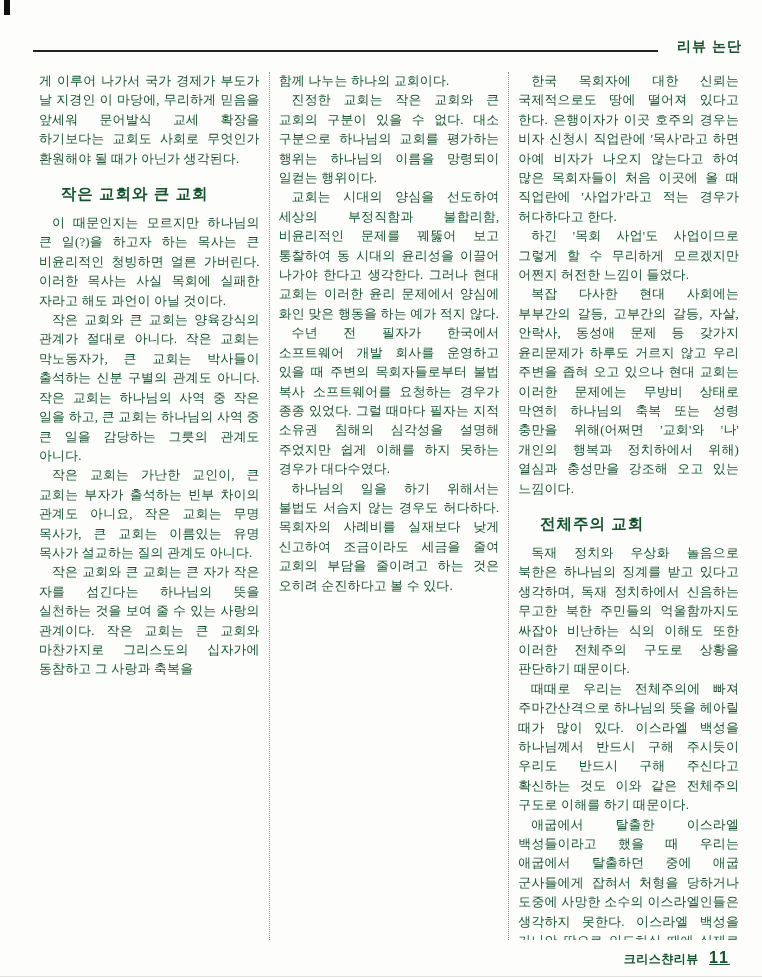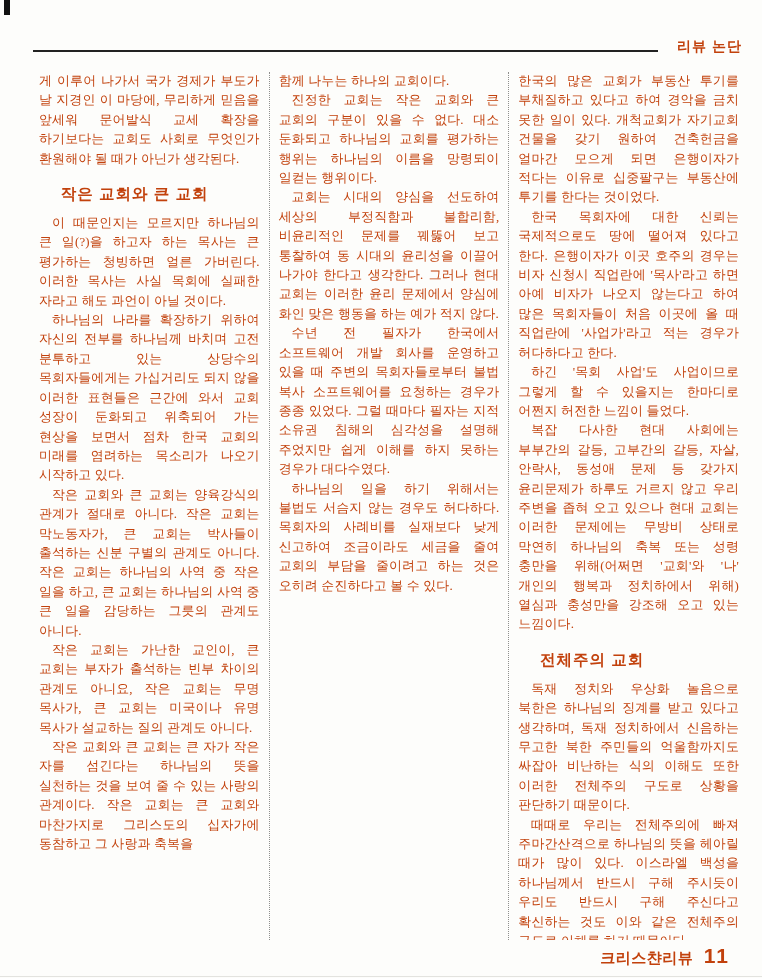--- a/index.html
+++ b/index.html
@@ -7,21 +7,21 @@
     padding: 0;
     background: #e8e8e6;
     font-family: "Liberation Serif", "DejaVu Serif", serif;
   }
   .page {
     position: relative;
     width: 762px;
     height: 978px;
     margin: 0 auto;
     background: #fdfdfb;
-    color: #c2410c;
+    color: #14532d;
     overflow: hidden;
     box-sizing: border-box;
   }
   .corner-mark {
     position: absolute;
     left: 4px;
     top: 0;
     width: 6px;
     height: 15px;
     background: #111;
@@ -90,27 +90,28 @@
   }
   .page-footer {
     position: absolute;
     right: 32px;
     bottom: 10px;
     font-family: "Liberation Sans", "DejaVu Sans", sans-serif;
     font-weight: bold;
     white-space: nowrap;
   }
   .magazine-title {
-    font-size: 15px;
+    font-size: 12px;
     letter-spacing: 0.5px;
   }
   .page-number {
-    font-size: 21px;
+    font-size: 16px;
     margin-left: 6px;
     letter-spacing: 2px;
+    text-decoration: underline;
   }
   .bottom-rule {
     position: absolute;
     left: 0;
     bottom: 1px;
     width: 762px;
     border-top: 1px solid #e3e3df;
   }
 </style>
 </head>
@@ -121,37 +122,35 @@
 
   <div class="page-header">
     <div class="header-rule"></div>
     <div class="section-label">리뷰 논단</div>
   </div>
 
   <div class="columns" id="columns">
       <div class="column">
         <p class="para cont">게 이루어 나가서 국가 경제가 부도가 날 지경인 이 마당에, 무리하게 믿음을 앞세워 문어발식 교세 확장을 하기보다는 교회도 사회로 무엇인가 환원해야 될 때가 아닌가 생각된다.</p>
         <h2 class="heading">작은 교회와 큰 교회</h2>
-        <p class="para">이 때문인지는 모르지만 하나님의 큰 일(?)을 하고자 하는 목사는 큰 평가하는 청빙하면 얼른 가버린다. 이러한 목사는 사실 목회에 실패한 자라고 해도 과언이 아닐 것이다.</p>
-        <p class="para">하나님의 나라를 확장하기 위하여 자신의 전부를 하나님께 바치며 고전 분투하고 있는 상당수의 목회자들에게는 가십거리도 되지 않을 이러한 표현들은 근간에 와서 교회 성장이 둔화되고 위축되어 가는 현상을 보면서 점차 한국 교회의 미래를 염려하는 목소리가 나오기 시작하고 있다.</p>
+        <p class="para">이 때문인지는 모르지만 하나님의 큰 일(?)을 하고자 하는 목사는 큰 비윤리적인 청빙하면 얼른 가버린다. 이러한 목사는 사실 목회에 실패한 자라고 해도 과언이 아닐 것이다.</p>
         <p class="para">작은 교회와 큰 교회는 양육강식의 관계가 절대로 아니다. 작은 교회는 막노동자가, 큰 교회는 박사들이 출석하는 신분 구별의 관계도 아니다. 작은 교회는 하나님의 사역 중 작은 일을 하고, 큰 교회는 하나님의 사역 중 큰 일을 감당하는 그릇의 관계도 아니다.</p>
-        <p class="para">작은 교회는 가난한 교인이, 큰 교회는 부자가 출석하는 빈부 차이의 관계도 아니요, 작은 교회는 무명 목사가, 큰 교회는 미국이나 유명 목사가 설교하는 질의 관계도 아니다.</p>
+        <p class="para">작은 교회는 가난한 교인이, 큰 교회는 부자가 출석하는 빈부 차이의 관계도 아니요, 작은 교회는 무명 목사가, 큰 교회는 이름있는 유명 목사가 설교하는 질의 관계도 아니다.</p>
         <p class="para">작은 교회와 큰 교회는 큰 자가 작은 자를 섬긴다는 하나님의 뜻을 실천하는 것을 보여 줄 수 있는 사랑의 관계이다. 작은 교회는 큰 교회와 마찬가지로 그리스도의 십자가에 동참하고 그 사랑과 축복을</p>
       </div>
       <div class="column">
         <p class="para cont">함께 나누는 하나의 교회이다.</p>
-        <p class="para">진정한 교회는 작은 교회와 큰 교회의 구분이 있을 수 없다. 대소 둔화되고 하나님의 교회를 평가하는 행위는 하나님의 이름을 망령되이 일컫는 행위이다.</p>
+        <p class="para">진정한 교회는 작은 교회와 큰 교회의 구분이 있을 수 없다. 대소 구분으로 하나님의 교회를 평가하는 행위는 하나님의 이름을 망령되이 일컫는 행위이다.</p>
         <p class="para">교회는 시대의 양심을 선도하여 세상의 부정직함과 불합리함, 비윤리적인 문제를 꿰뚫어 보고 통찰하여 동 시대의 윤리성을 이끌어 나가야 한다고 생각한다. 그러나 현대 교회는 이러한 윤리 문제에서 양심에 화인 맞은 행동을 하는 예가 적지 않다.</p>
         <p class="para">수년 전 필자가 한국에서 소프트웨어 개발 회사를 운영하고 있을 때 주변의 목회자들로부터 불법 복사 소프트웨어를 요청하는 경우가 종종 있었다. 그럴 때마다 필자는 지적 소유권 침해의 심각성을 설명해 주었지만 쉽게 이해를 하지 못하는 경우가 대다수였다.</p>
         <p class="para">하나님의 일을 하기 위해서는 불법도 서슴지 않는 경우도 허다하다. 목회자의 사례비를 실재보다 낮게 신고하여 조금이라도 세금을 줄여 교회의 부담을 줄이려고 하는 것은 오히려 순진하다고 볼 수 있다.</p>
       </div>
       <div class="column">
-        <p class="para cont">한국의 많은 교회가 부동산 투기를 부채질하고 있다고 하여 경악을 금치 못한 일이 있다. 개척교회가 자기교회 건물을 갖기 원하여 건축헌금을 얼마간 모으게 되면 은행이자가 적다는 이유로 십중팔구는 부동산에 투기를 한다는 것이었다.</p>
         <p class="para">한국 목회자에 대한 신뢰는 국제적으로도 땅에 떨어져 있다고 한다. 은행이자가 이곳 호주의 경우는 비자 신청시 직업란에 '목사'라고 하면 아예 비자가 나오지 않는다고 하여 많은 목회자들이 처음 이곳에 올 때 직업란에 '사업가'라고 적는 경우가 허다하다고 한다.</p>
-        <p class="para">하긴 '목회 사업'도 사업이므로 그렇게 할 수 있을지는 한마디로 어쩐지 허전한 느낌이 들었다.</p>
+        <p class="para">하긴 '목회 사업'도 사업이므로 그렇게 할 수 무리하게 모르겠지만 어쩐지 허전한 느낌이 들었다.</p>
         <p class="para">복잡 다사한 현대 사회에는 부부간의 갈등, 고부간의 갈등, 자살, 안락사, 동성애 문제 등 갖가지 윤리문제가 하루도 거르지 않고 우리 주변을 좁혀 오고 있으나 현대 교회는 이러한 문제에는 무방비 상태로 막연히 하나님의 축복 또는 성령 충만을 위해(어쩌면 '교회'와 '나' 개인의 행복과 정치하에서 위해) 열심과 충성만을 강조해 오고 있는 느낌이다.</p>
         <h2 class="heading">전체주의 교회</h2>
         <p class="para">독재 정치와 우상화 놀음으로 북한은 하나님의 징계를 받고 있다고 생각하며, 독재 정치하에서 신음하는 무고한 북한 주민들의 억울함까지도 싸잡아 비난하는 식의 이해도 또한 이러한 전체주의 구도로 상황을 판단하기 때문이다.</p>
         <p class="para">때때로 우리는 전체주의에 빠져 주마간산격으로 하나님의 뜻을 헤아릴 때가 많이 있다. 이스라엘 백성을 하나님께서 반드시 구해 주시듯이 우리도 반드시 구해 주신다고 확신하는 것도 이와 같은 전체주의 구도로 이해를 하기 때문이다.</p>
         <p class="para">애굽에서 탈출한 이스라엘 백성들이라고 했을 때 우리는 애굽에서 탈출하던 중에 애굽 군사들에게 잡혀서 처형을 당하거나 도중에 사망한 소수의 이스라엘인들은 생각하지 못한다. 이스라엘 백성을 가나안 땅으로 인도하실 때에 실제로 가나안 땅을 밟아 보지도 못하고</p>
       </div>
     </div>
 
   <div class="page-footer">
     <span class="magazine-title">크리스챤리뷰</span>

